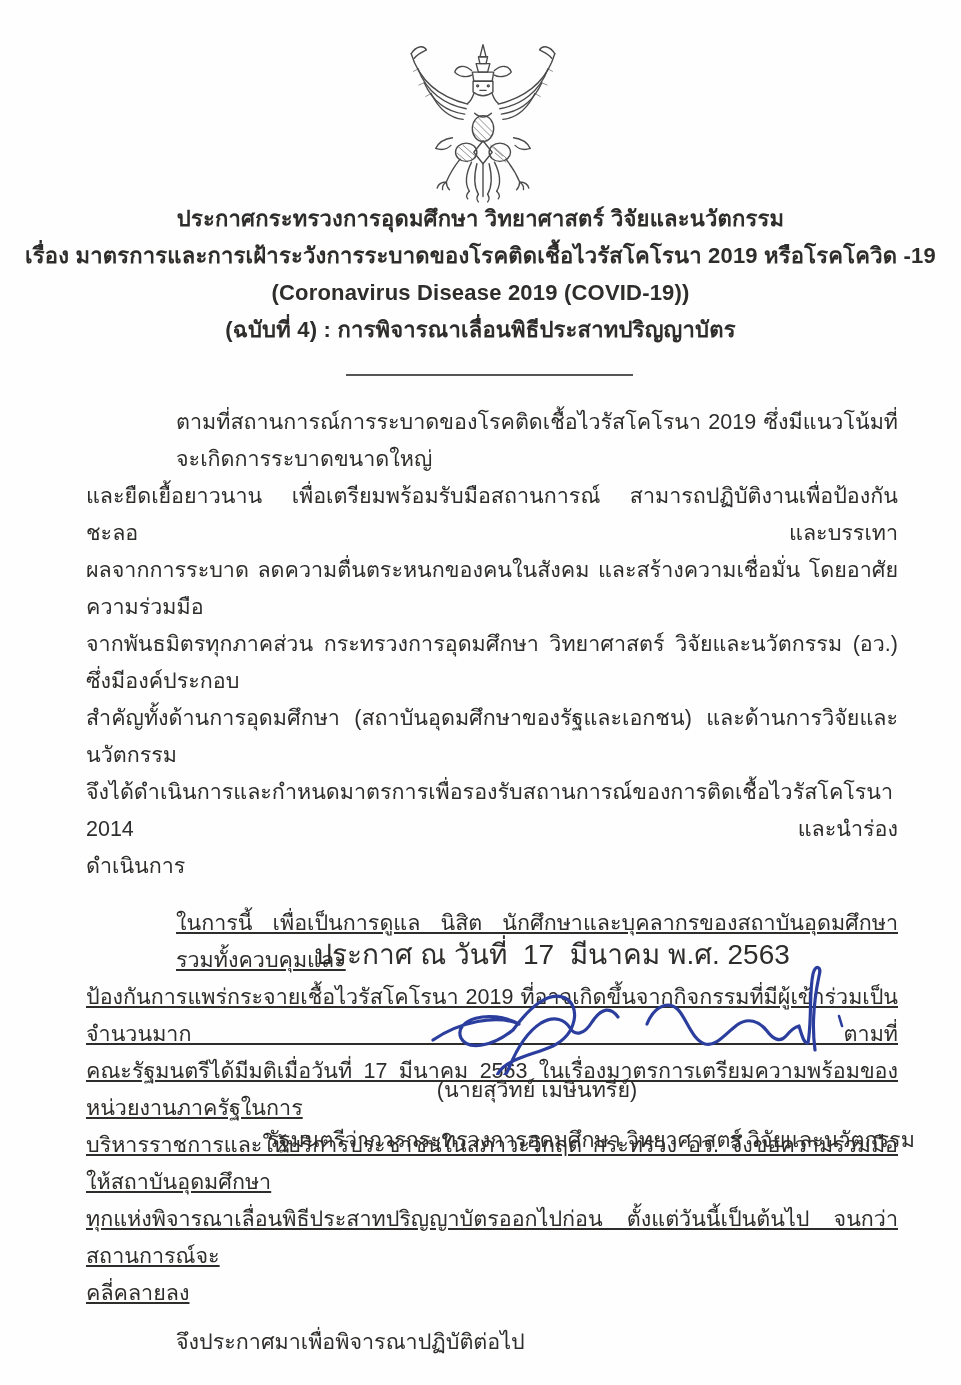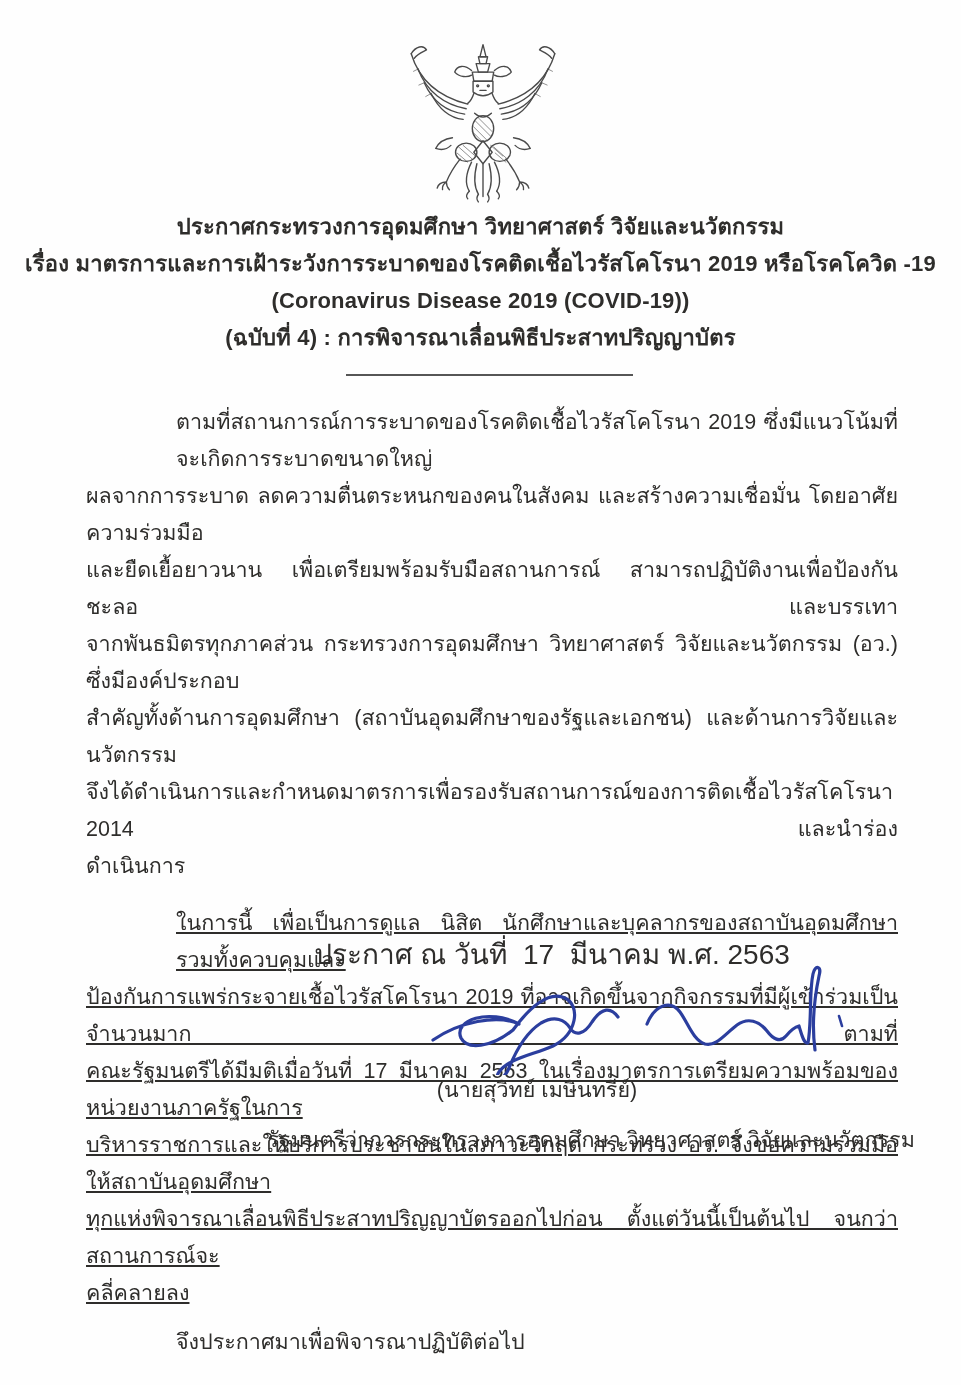--- a/index.html
+++ b/index.html
@@ -14,21 +14,21 @@
     color: #2e2d2b;
   }
   .emblem {
     position: absolute;
     top: 40px;
     left: 483px;
     transform: translateX(-50%);
   }
   .title-block {
     position: absolute;
-    top: 208px;
+    top: 200px;
     left: 0;
     width: 961px;
     text-align: center;
   }
   .title-line {
     font-size: 22px;
     font-weight: 600;
     line-height: 37px;
     letter-spacing: 0.2px;
     white-space: nowrap;
@@ -183,22 +183,22 @@
     <div class="title-line">เรื่อง มาตรการและการเฝ้าระวังการระบาดของโรคติดเชื้อไวรัสโคโรนา 2019 หรือโรคโควิด -19</div>
     <div class="title-line">(Coronavirus Disease 2019 (COVID-19))</div>
     <div class="title-line">(ฉบับที่ 4) : การพิจารณาเลื่อนพิธีประสาทปริญญาบัตร</div>
   </div>
 
   <div class="divider"></div>
 
   <div class="body-block">
     <div class="paragraph">
       <div class="body-line indent">ตามที่สถานการณ์การระบาดของโรคติดเชื้อไวรัสโคโรนา 2019 ซึ่งมีแนวโน้มที่จะเกิดการระบาดขนาดใหญ่</div>
+      <div class="body-line">และยืดเยื้อยาวนาน เพื่อเตรียมพร้อมรับมือสถานการณ์ สามารถปฏิบัติงานเพื่อป้องกัน ชะลอ และบรรเทา</div>
       <div class="body-line">ผลจากการระบาด ลดความตื่นตระหนกของคนในสังคม และสร้างความเชื่อมั่น โดยอาศัยความร่วมมือ</div>
-      <div class="body-line">และยืดเยื้อยาวนาน เพื่อเตรียมพร้อมรับมือสถานการณ์ สามารถปฏิบัติงานเพื่อป้องกัน ชะลอ และบรรเทา</div>
       <div class="body-line">จากพันธมิตรทุกภาคส่วน กระทรวงการอุดมศึกษา วิทยาศาสตร์ วิจัยและนวัตกรรม (อว.) ซึ่งมีองค์ประกอบ</div>
       <div class="body-line">สำคัญทั้งด้านการอุดมศึกษา (สถาบันอุดมศึกษาของรัฐและเอกชน) และด้านการวิจัยและนวัตกรรม</div>
       <div class="body-line">จึงได้ดำเนินการและกำหนดมาตรการเพื่อรองรับสถานการณ์ของการติดเชื้อไวรัสโคโรนา 2014 และนำร่อง</div>
       <div class="body-line last-line">ดำเนินการ</div>
     </div>
     <div class="paragraph p2">
       <div class="body-line indent">ในการนี้ เพื่อเป็นการดูแล นิสิต นักศึกษาและบุคลากรของสถาบันอุดมศึกษา รวมทั้งควบคุมและ</div>
       <div class="body-line">ป้องกันการแพร่กระจายเชื้อไวรัสโคโรนา 2019 ที่อาจเกิดขึ้นจากกิจกรรมที่มีผู้เข้าร่วมเป็นจำนวนมาก ตามที่</div>
       <div class="body-line">คณะรัฐมนตรีได้มีมติเมื่อวันที่ 17 มีนาคม 2563 ในเรื่องมาตรการเตรียมความพร้อมของหน่วยงานภาครัฐในการ</div>
       <div class="body-line">บริหารราชการและให้บริการประชาชนในสภาวะวิกฤต กระทรวง อว. จึงขอความร่วมมือให้สถาบันอุดมศึกษา</div>

